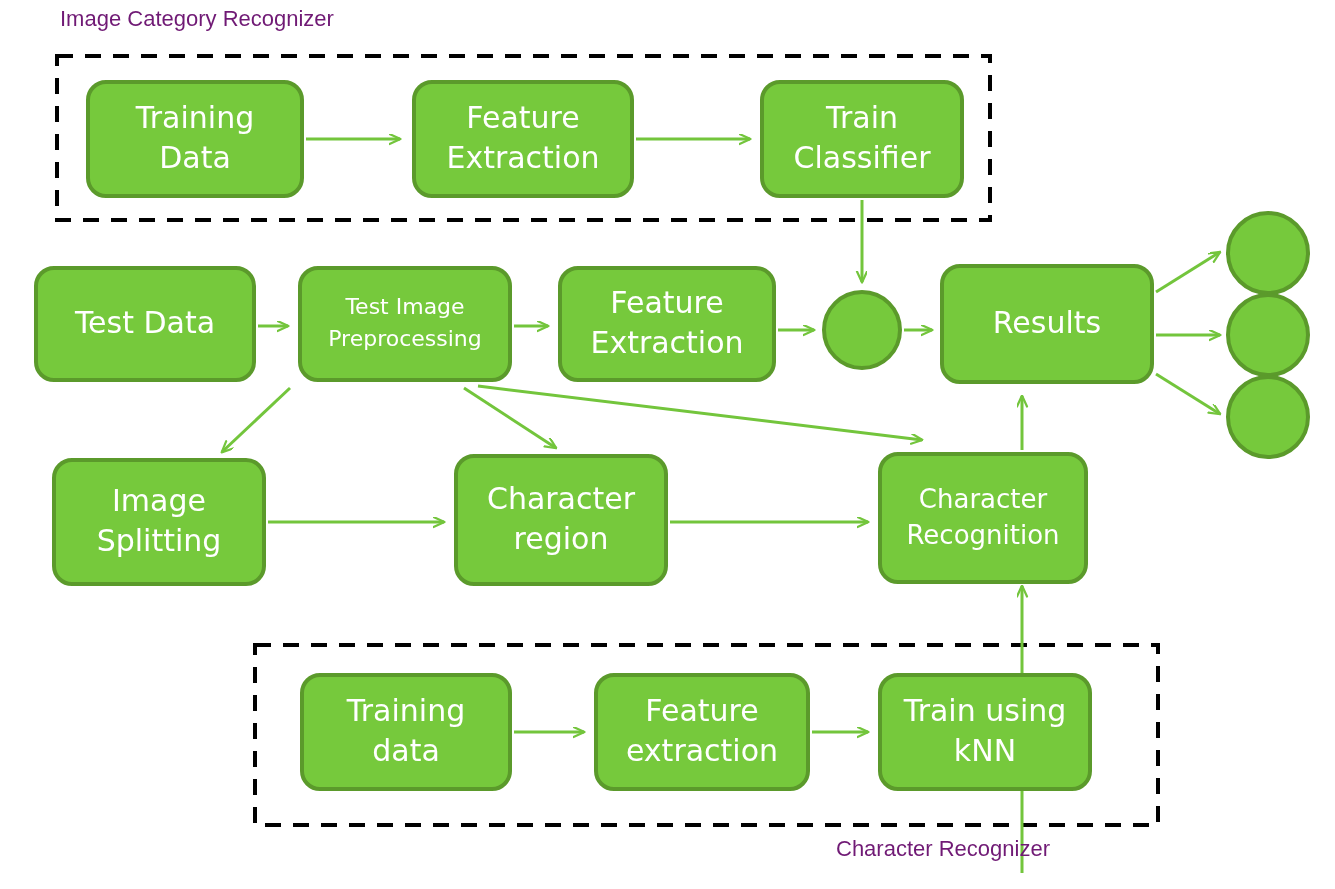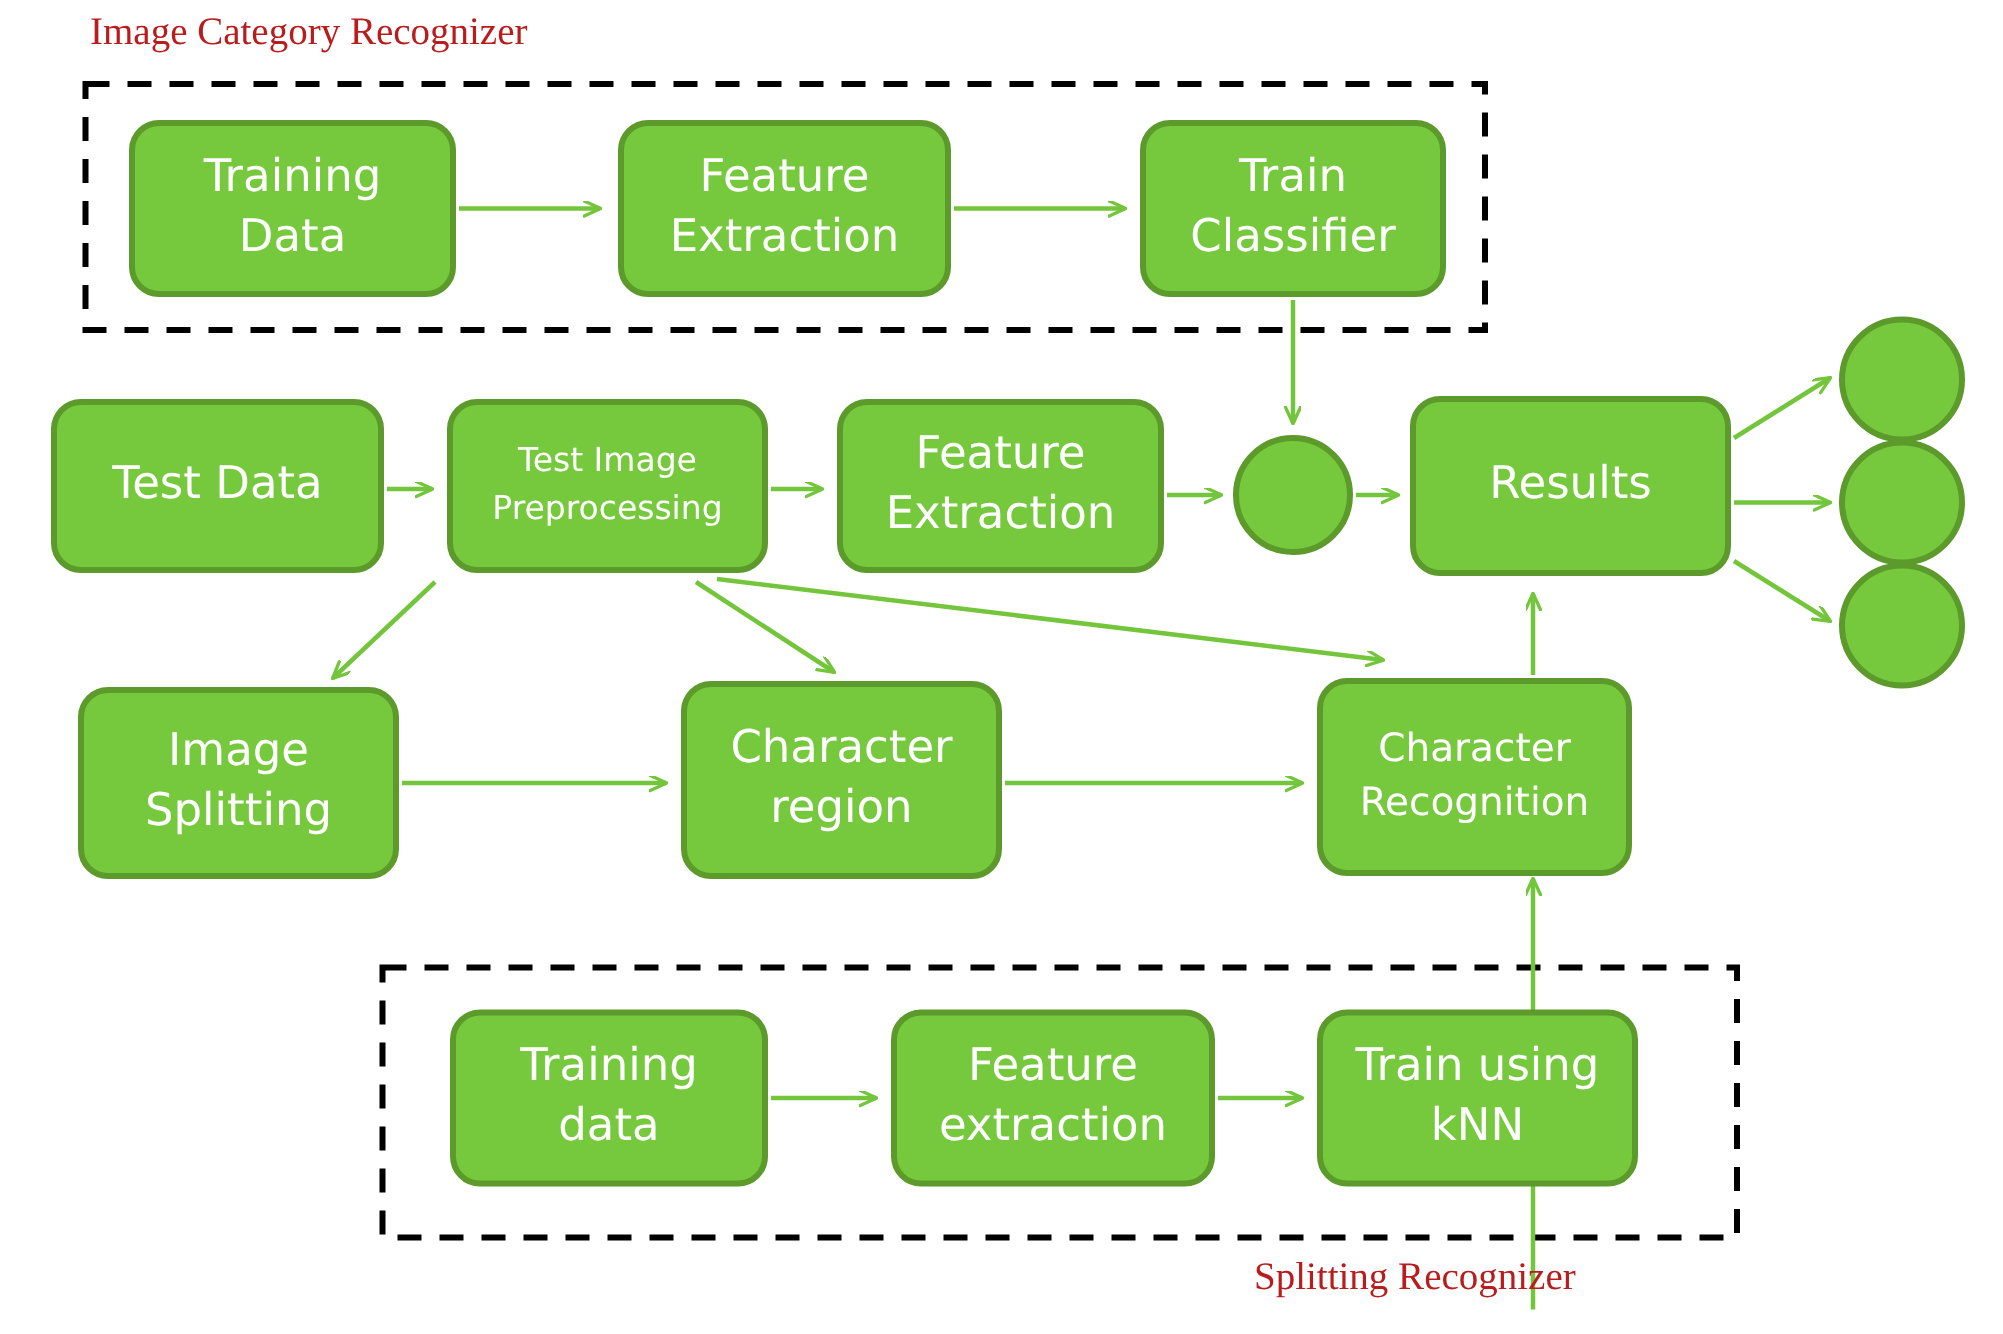--- a/index.html
+++ b/index.html
@@ -24,23 +24,23 @@
     top: 0;
     width: 1335px;
     height: 889px;
   }
   #edges { z-index: 1; }
   #nodes { z-index: 2; }
 
   .group-label {
     position: absolute;
     z-index: 3;
-    font-family: Liberation Serif, serif;
-    font-size: 26px;
-    color: #b91c1c;
+    font-family: Liberation Sans, sans-serif;
+    font-size: 22px;
+    color: #701a75;
     white-space: nowrap;
     line-height: 1;
   }
   .node-text {
     fill: #ffffff;
     font-family: "DejaVu Sans", sans-serif;
     text-anchor: middle;
     dominant-baseline: middle;
   }
   .t-lg { font-size: 30px; }
@@ -185,16 +185,16 @@
         <text x="702" y="712" class="node-text t-lg"><tspan x="702" y="712">Feature</tspan><tspan x="702" y="752">extraction</tspan></text>
       </g>
       <g>
         <rect x="880" y="675" width="210" height="114" rx="18" ry="18" fill="#76c93c" stroke="#5b9a2b" stroke-width="4"></rect>
         <text x="985" y="712" class="node-text t-lg"><tspan x="985" y="712">Train using</tspan><tspan x="985" y="752">kNN</tspan></text>
       </g>
     </svg>
 
   <div id="group-labels">
       <div class="group-label" style="left: 60px; top: 8px;">Image Category Recognizer</div>
-      <div class="group-label" style="left: 836px; top: 838px;">Splitting Recognizer</div>
+      <div class="group-label" style="left: 836px; top: 838px;">Character Recognizer</div>
     </div>
 
 </div>
 
 </body></html>

